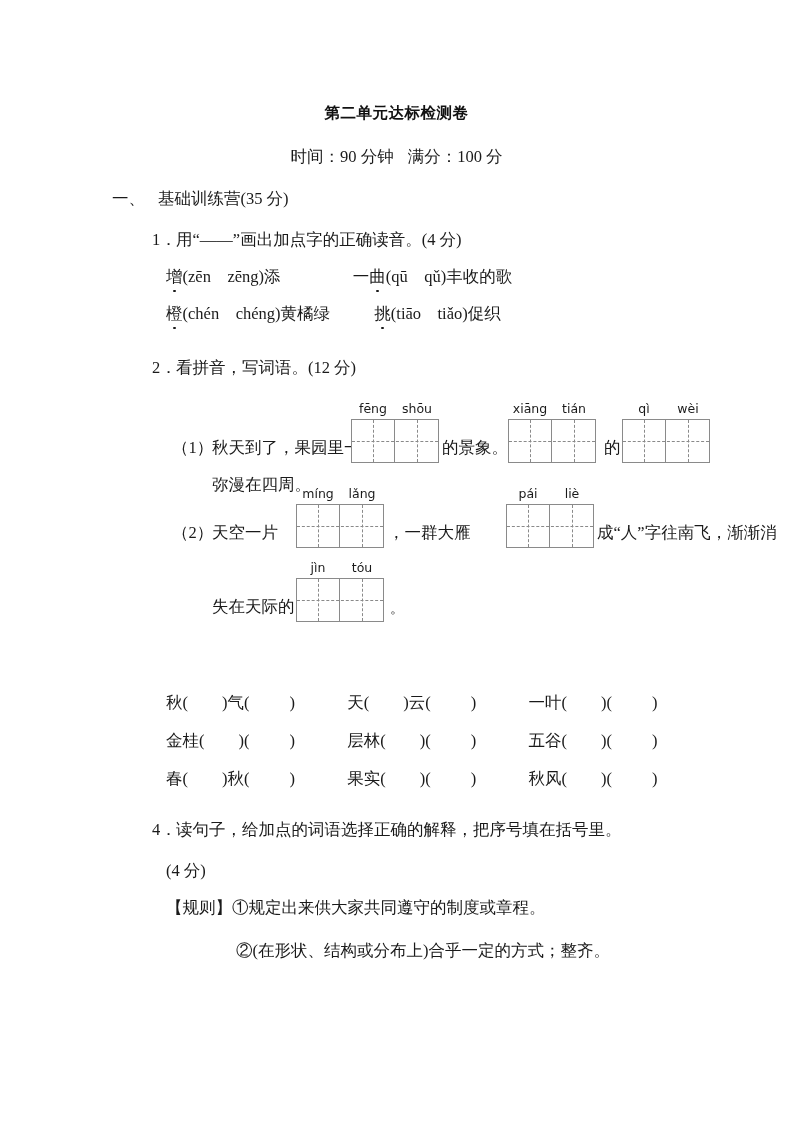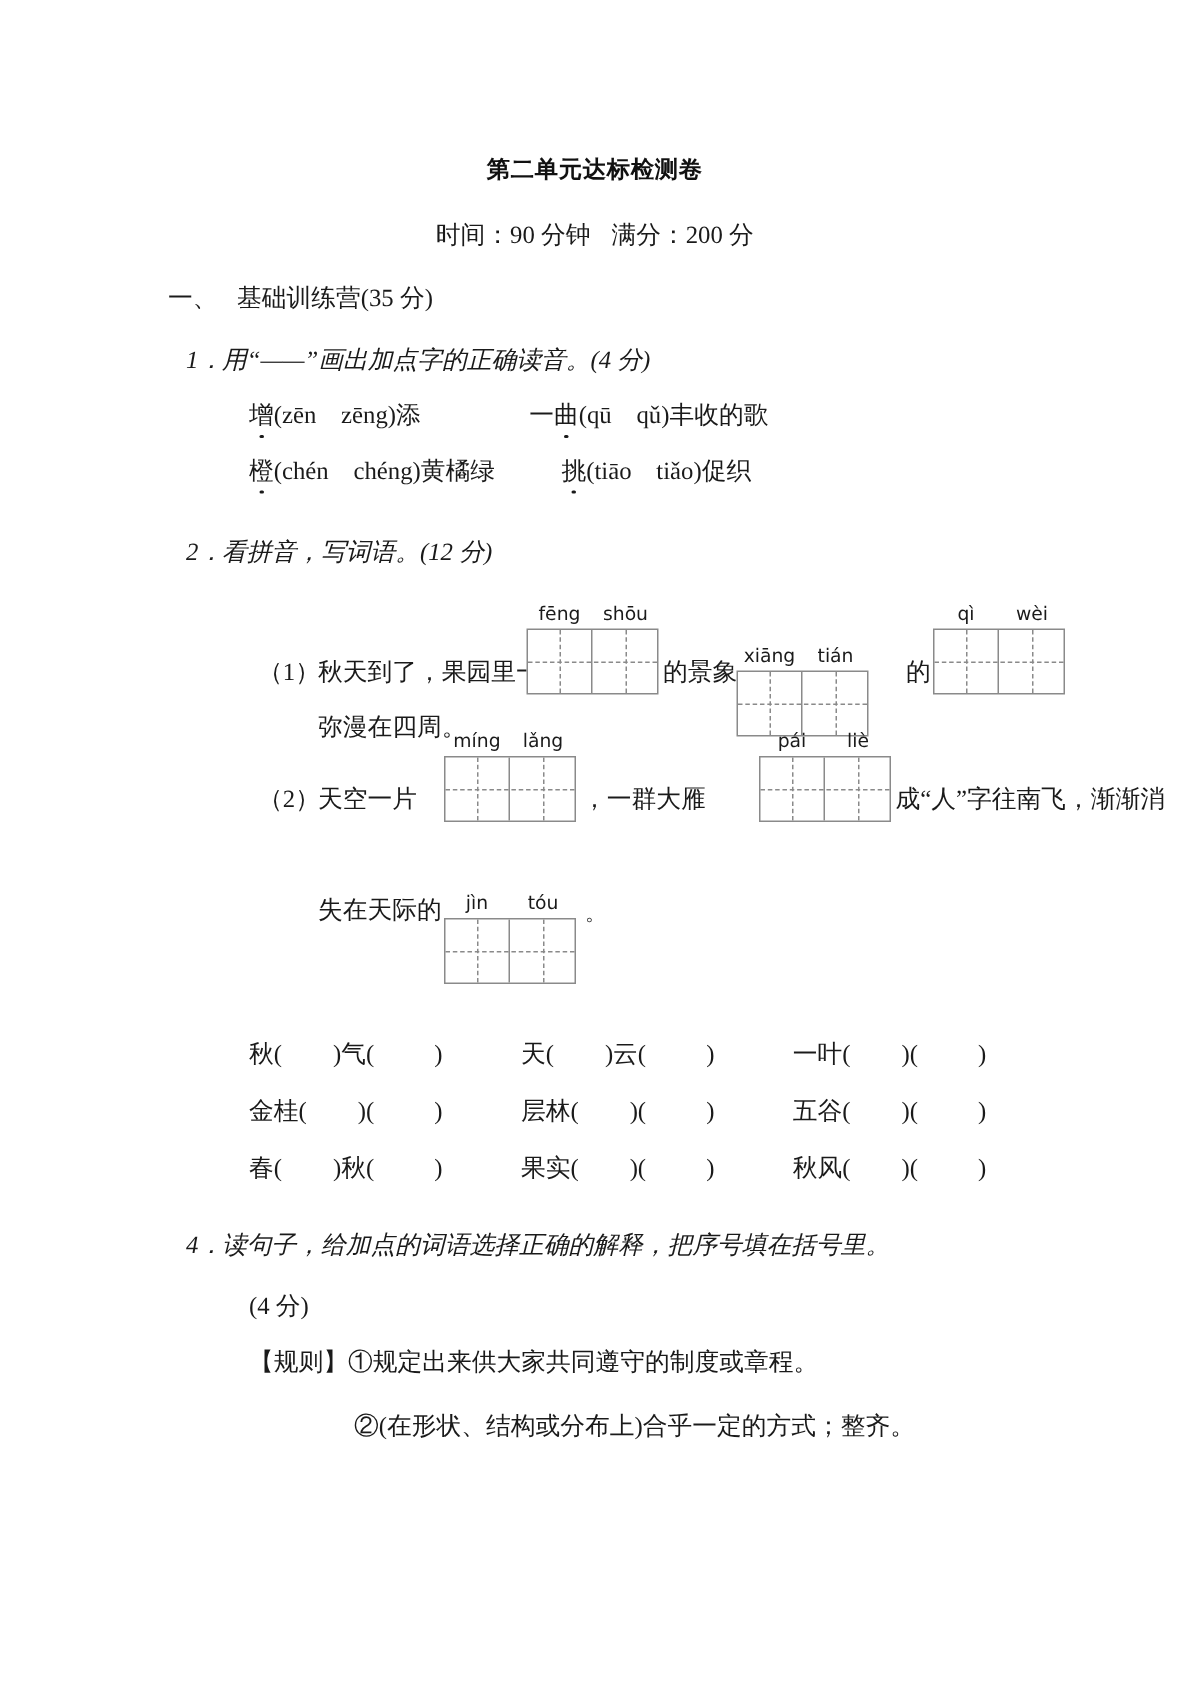--- a/index.html
+++ b/index.html
@@ -40,21 +40,21 @@
     position: absolute;
     left: 112px; top: 188px;
     font-size: 16.5px;
   }
   .section-head .num { display: inline-block; width: 46px; }
 
   
   .q { position: absolute; font-size: 16.5px; line-height: 1.45; }
   .q-label { display: inline-block; width: 24px; }
 
-  .indent-1 { left: 124px; font-style: italic; }
+  .indent-1 { left: 152px; }
   .indent-2 { left: 166px; }
 
   
   .py-row { position: absolute; font-size: 16.5px; white-space: nowrap; }
   .dotted {
     position: relative;
     display: inline-block;
   }
   .dotted::after {
     content: "";
@@ -133,21 +133,21 @@
   .def-line { position: absolute; font-size: 16.5px; white-space: nowrap; }
 </style>
 </head>
 <body>
 
 <div class="page">
 
   <div class="doc-title">第二单元达标检测卷</div>
 
   <div class="doc-subtitle">
-    <span>时间：</span><span>90 分钟</span><span class="sp"></span><span>满分：</span><span>200 分</span>
+    <span>时间：</span><span>90 分钟</span><span class="sp"></span><span>满分：</span><span>100 分</span>
   </div>
 
   <div class="section-head">
     <span class="num">一、</span><span>基础训练营(35 分)</span>
   </div>
 
   <div class="q indent-1" style="top:228px;">
     <span class="q-label">1．</span><span>用“——”画出加点字的正确读音。(4 分)</span>
   </div>
 
@@ -176,21 +176,21 @@
       <span>shōu</span>
     </div>
     <div class="tzg">
       <div class="cell"></div>
       <div class="cell"></div>
     </div>
   </div>
 
   <div class="inline-txt" style="left:442px; top:437px;">的景象。</div>
 
-  <div class="grid-wrap" style="left:491px; top:419px;margin-top:28px;">
+  <div class="grid-wrap" style="left:508px; top:419px;">
     <div class="pinyin-row" style="top:-18px;">
       <span>xiāng</span>
       <span>tián</span>
     </div>
     <div class="tzg">
       <div class="cell"></div>
       <div class="cell"></div>
     </div>
   </div>
 
@@ -233,21 +233,21 @@
     <div class="tzg">
       <div class="cell"></div>
       <div class="cell"></div>
     </div>
   </div>
 
   <div class="inline-txt" style="left:597px; top:522px;">成“人”字往南飞，渐渐消</div>
 
   <div class="inline-txt" style="left:212px; top:596px;">失在天际的</div>
 
-  <div class="grid-wrap" style="left:296px; top:612px;">
+  <div class="grid-wrap" style="left:296px; top:578px;">
     <div class="pinyin-row" style="top:-18px;">
       <span>jìn</span>
       <span>tóu</span>
     </div>
     <div class="tzg">
       <div class="cell"></div>
       <div class="cell"></div>
     </div>
   </div>
 

